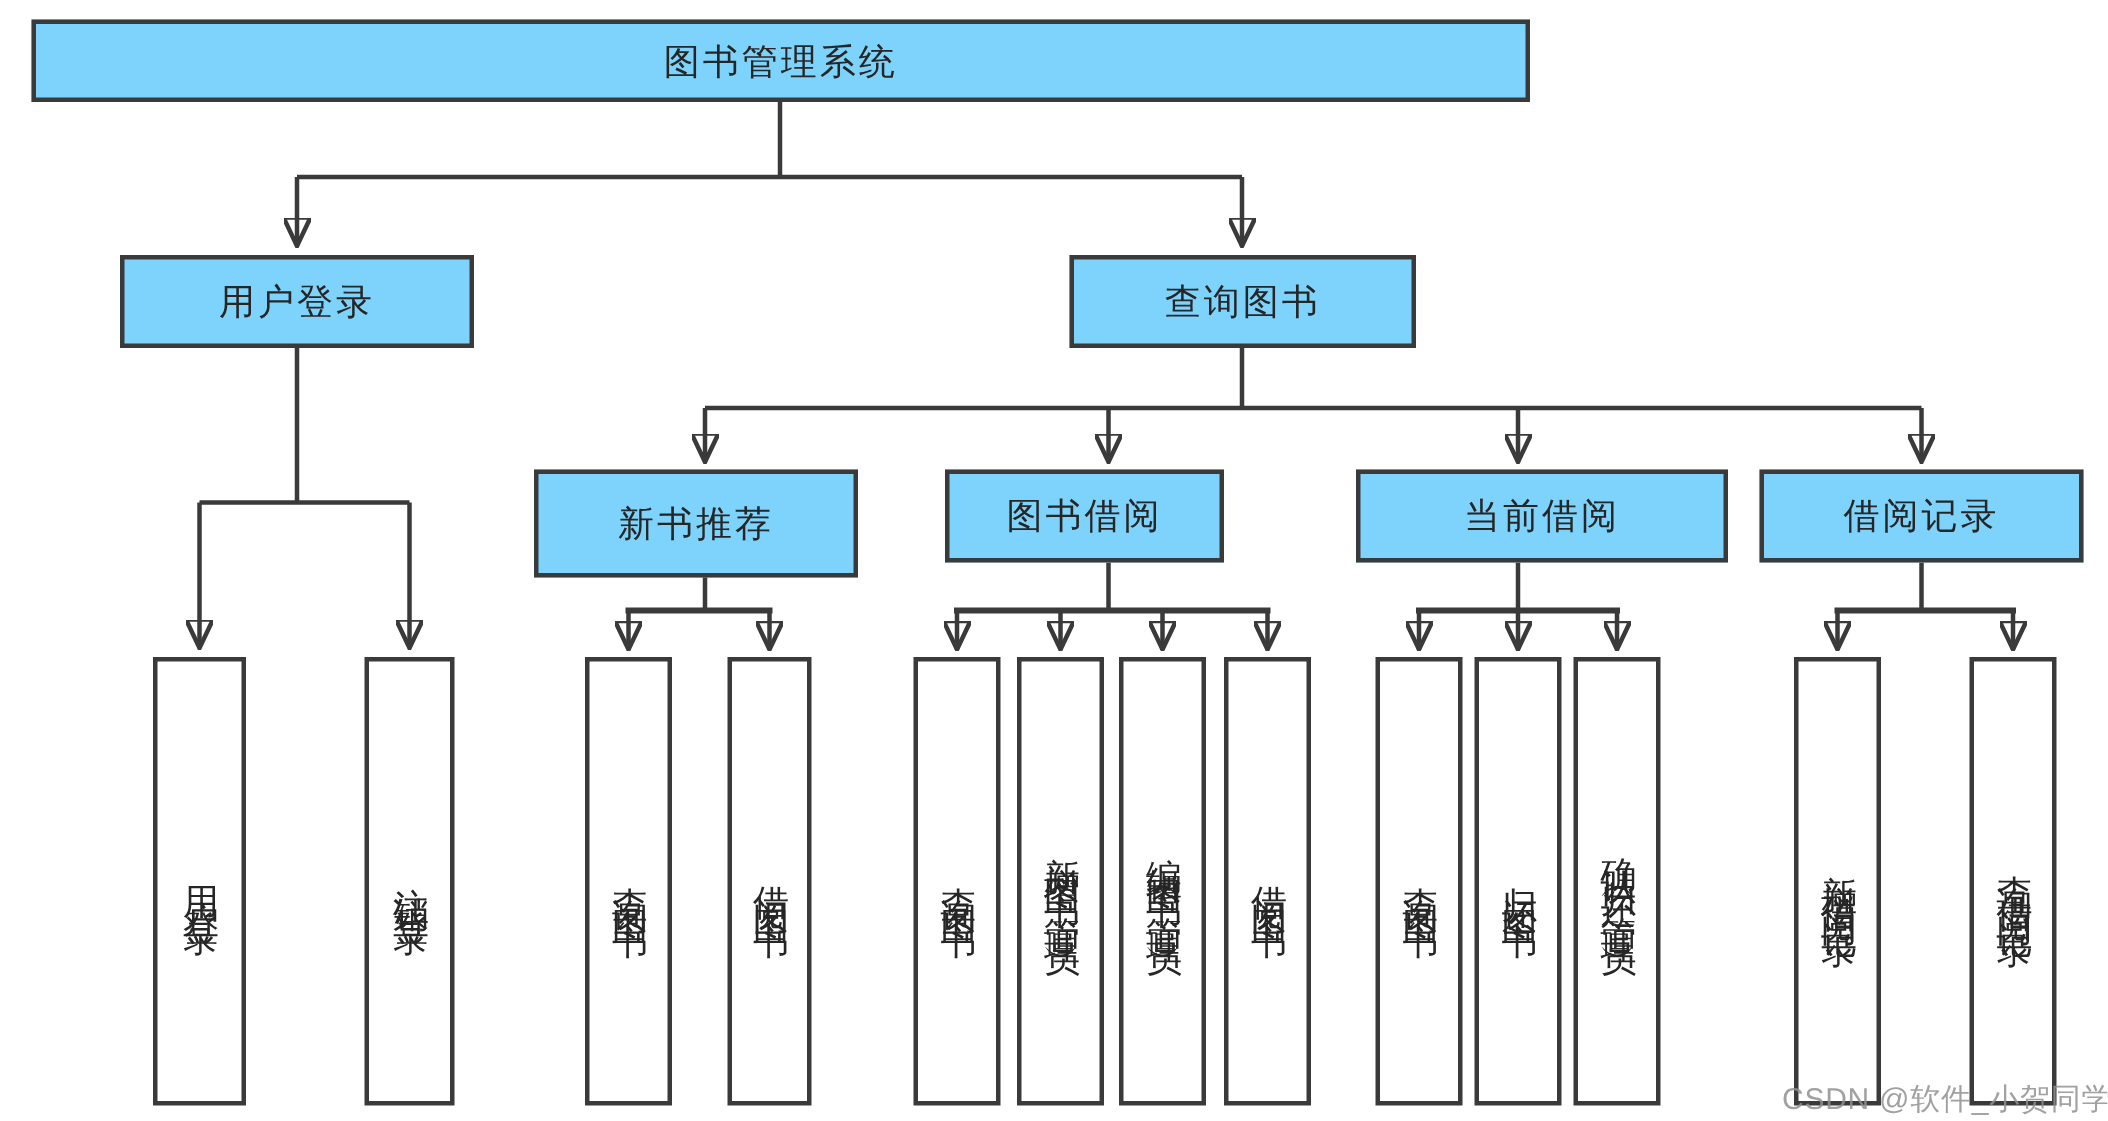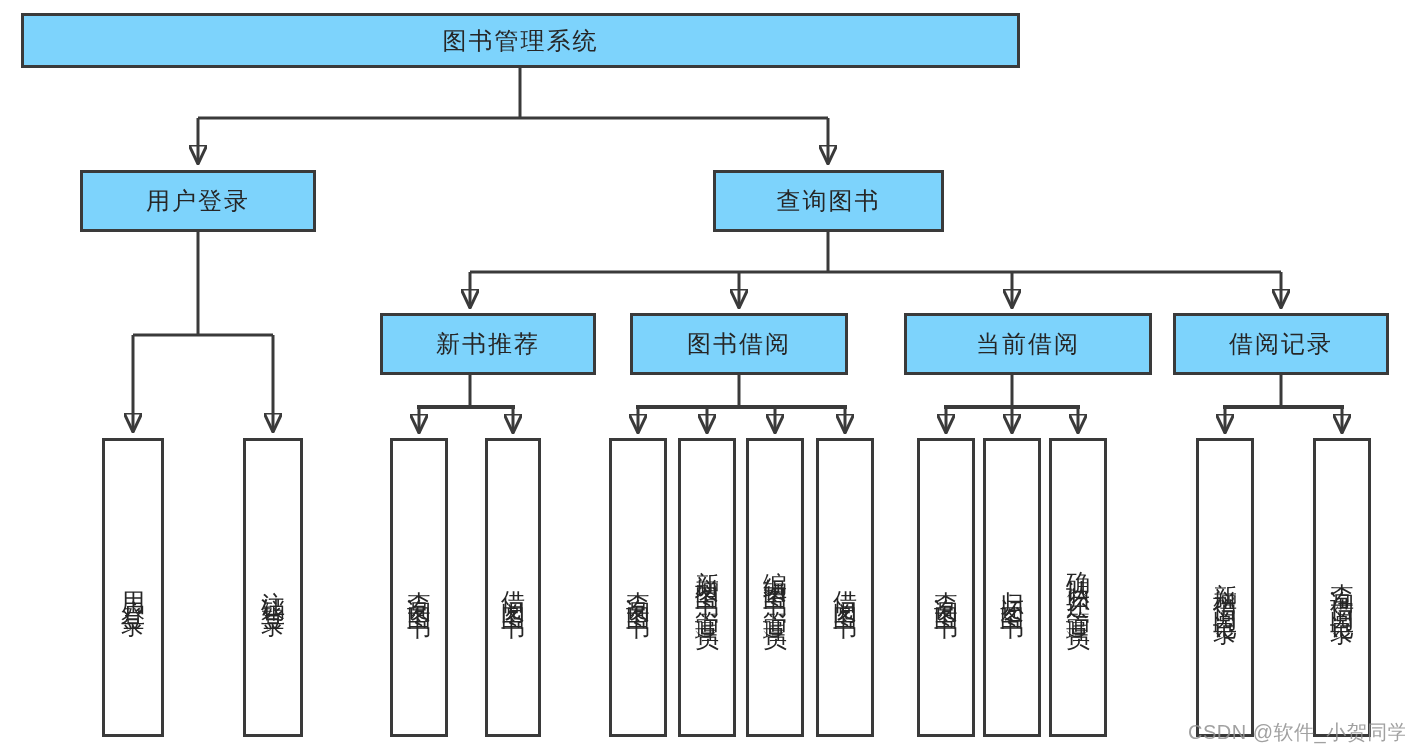--- a/index.html
+++ b/index.html
@@ -129,24 +129,24 @@
     <span class="lbl">图书管理系统</span>
   </div>
 
   <div class="hbox" style="left:80px;top:170px;width:236px;height:62px">
     <span class="lbl">用户登录</span>
   </div>
   <div class="hbox" style="left:713px;top:170px;width:231px;height:62px">
     <span class="lbl">查询图书</span>
   </div>
 
-  <div class="hbox" style="left:380px;top:313px;width:216px;height:62px">
+  <div class="hbox" style="left:356px;top:313px;width:216px;height:72px">
     <span class="lbl">新书推荐</span>
   </div>
-  <div class="hbox" style="left:630px;top:313px;width:218px;height:62px">
+  <div class="hbox" style="left:630px;top:313px;width:186px;height:62px">
     <span class="lbl">图书借阅</span>
   </div>
   <div class="hbox" style="left:904px;top:313px;width:248px;height:62px">
     <span class="lbl">当前借阅</span>
   </div>
   <div class="hbox" style="left:1173px;top:313px;width:216px;height:62px">
     <span class="lbl">借阅记录</span>
   </div>
 
   <div class="vbox" style="left:102px;top:438px;width:62px;height:299px">

